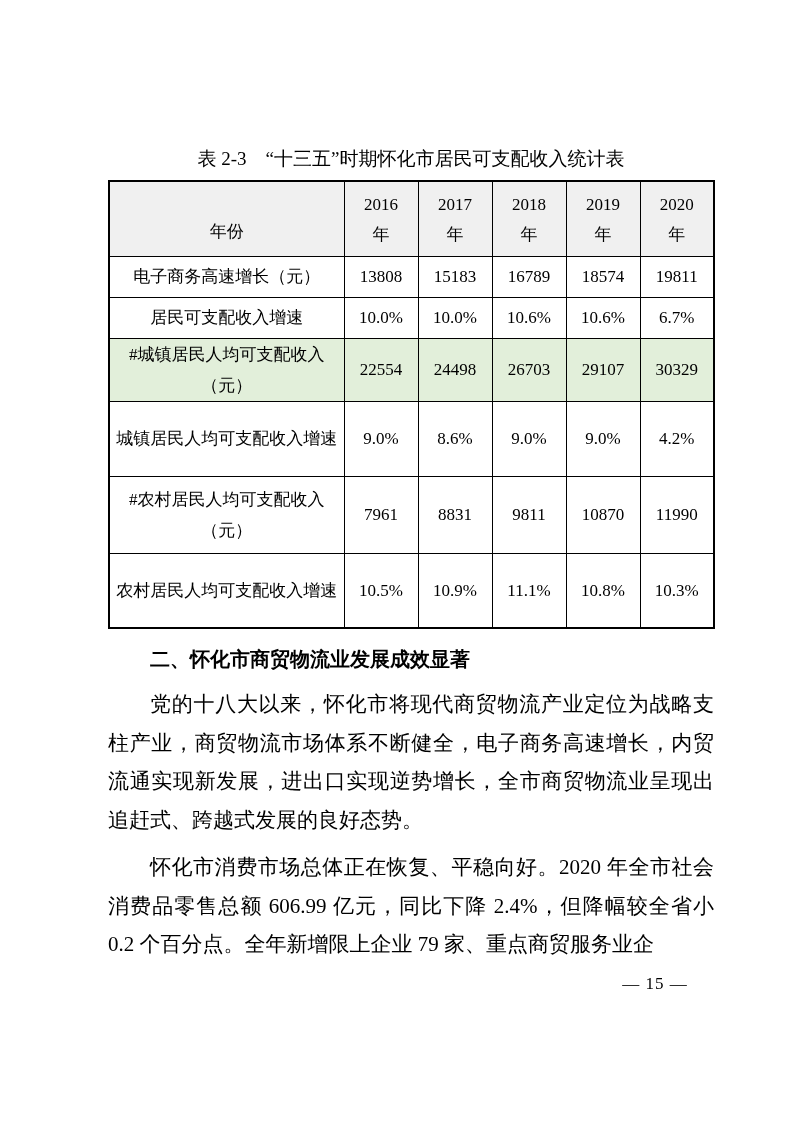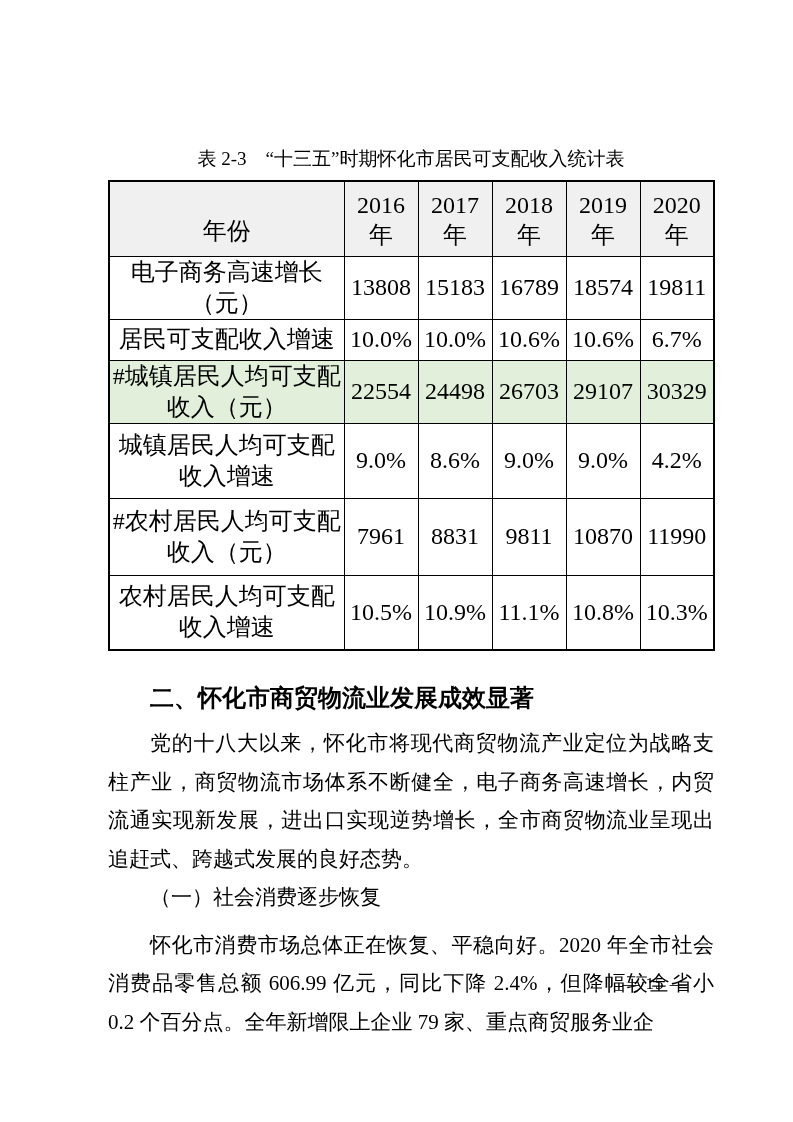--- a/index.html
+++ b/index.html
@@ -29,39 +29,39 @@
     border-collapse:collapse;
     table-layout:fixed;
     width:605px;
     border:2px solid #000;
   }
   table.stats td, table.stats th {
     border:1px solid #000;
     text-align:center;
     vertical-align:middle;
     font-weight:normal;
-    font-size:24px;
+    font-size:17px;
     line-height:31px;
     padding:0 0;
   }
   tr.header-row { height:75px; background:#f0f0f0; }
   tr.header-row th.corner { vertical-align:bottom; padding-bottom:9px; }
   tr.h-sm { height:41px; }
   tr.h-md { height:60px; }
   tr.h-lg { height:75px; }
   tr.h-xl { height:77px;margin-top:11px; }
   tr.highlight td { background:#e2efda; }
   .year-num { display:block; line-height:30px; padding-top:2px; }
   .year-suffix { display:block; line-height:30px; }
   .heading {
-    margin-top:32px;
+    margin-top:15px;
     padding-left:42px;
     font-family:"Liberation Sans","DejaVu Sans",sans-serif;
     font-weight:bold;
-    font-size:24px;
+    font-size:20px;
     line-height:30px;
   }
   .para {
     margin-top:11px;
     font-size:21px;
     line-height:38.5px;
     text-align:justify;
     text-indent:2em;
   }
   .subheading {
@@ -175,20 +175,19 @@
           <td>10.8%</td>
           <td>10.3%</td>
         </tr>
       </tbody>
     </table>
 
     <div class="heading">二、怀化市商贸物流业发展成效显著</div>
 
     <div class="para">党的十八大以来，怀化市将现代商贸物流产业定位为战略支柱产业，商贸物流市场体系不断健全，电子商务高速增长，内贸流通实现新发展，进出口实现逆势增长，全市商贸物流业呈现出追赶式、跨越式发展的良好态势。</div>
 
-    <div class="subheading">（一）社会消费逐步恢复</div>
 
     <div class="para" style="margin-top:9px;">怀化市消费市场总体正在恢复、平稳向好。2020 年全市社会消费品零售总额 606.99 亿元，同比下降 2.4%，但降幅较全省小 0.2 个百分点。全年新增限上企业 79 家、重点商贸服务业企</div>
 
   </div>
 
   <div class="page-num">— 15 —</div>
 </div>
 
 </body></html>

